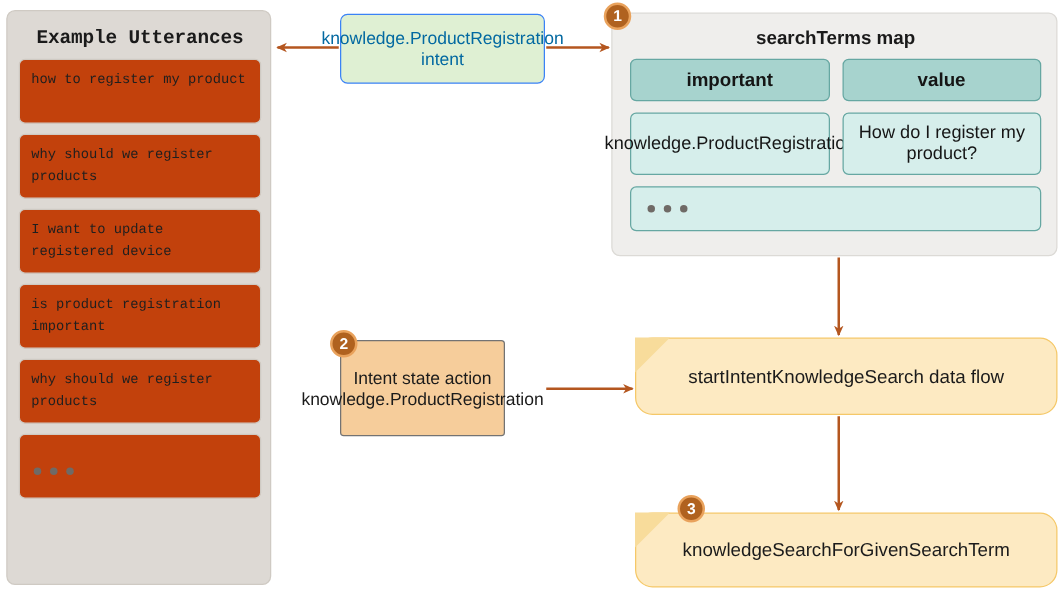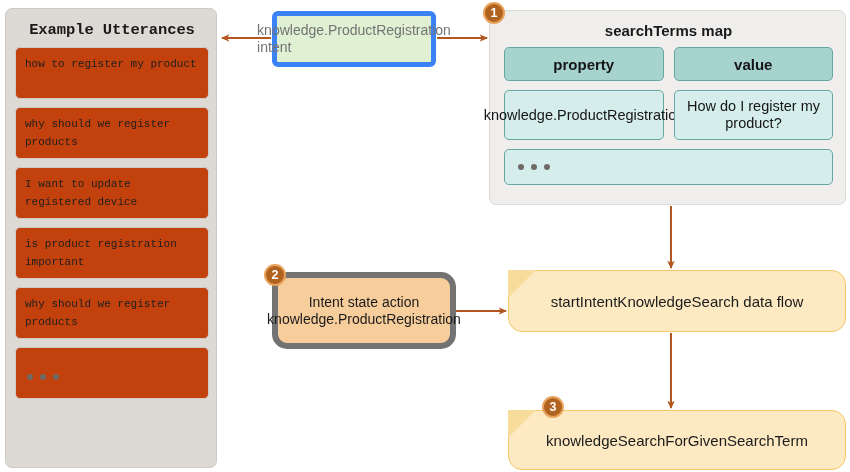--- a/index.html
+++ b/index.html
@@ -92,28 +92,29 @@
 
   
   .intent-box {
     position: absolute;
     left: 272px;
     top: 11px;
     width: 164px;
     height: 56px;
     box-sizing: border-box;
     background: #dff0d3;
-    border: 5px solid #3b82f6;
+    border: 1px solid #3b82f6;
     border-radius: 6px;
     display: flex;
     align-items: center;
     justify-content: center;
+    text-align: center;
     font-size: 14px;
     line-height: 17px;
-    color: #737373;
+    color: #0369a1;
     padding: 0 6px;
   }
 
   
   .map-panel {
     position: absolute;
     left: 489px;
     top: 10px;
     width: 357px;
     height: 195px;
@@ -175,26 +176,26 @@
     justify-content: flex-start;
     padding-left: 13px;
   }
   .map-cell.full .dots i { background: #6f6a66; }
 
   
   .state-box {
     position: absolute;
     left: 272px;
     top: 272px;
-    width: 184px;
+    width: 132px;
     height: 77px;
     box-sizing: border-box;
     background: #f6cd9b;
-    border: 6px solid #737373;
-    border-radius: 15px;
+    border: 1px solid #737373;
+    border-radius: 3px;
     display: flex;
     align-items: center;
     justify-content: center;
     text-align: center;
     font-size: 14px;
     line-height: 17px;
     color: #1b1b1b;
     padding: 0 5px;
   }
 
@@ -301,21 +302,21 @@
       </div>
     </div>
   </div>
 
   <div class="intent-box">knowledge.ProductRegistration intent</div>
 
   <div class="map-panel">
     <div class="map-title">searchTerms map</div>
     <div class="map-grid">
       <div class="map-row">
-        <div class="map-cell header">property</div>
+        <div class="map-cell header">important</div>
         <div class="map-cell header">value</div>
       </div>
       <div class="map-row">
         <div class="map-cell value">knowledge.ProductRegistration</div>
         <div class="map-cell value">How do I register my product?</div>
       </div>
       <div class="map-row">
         <div class="map-cell full">
           <span class="dots"><i></i><i></i><i></i></span>
         </div>

